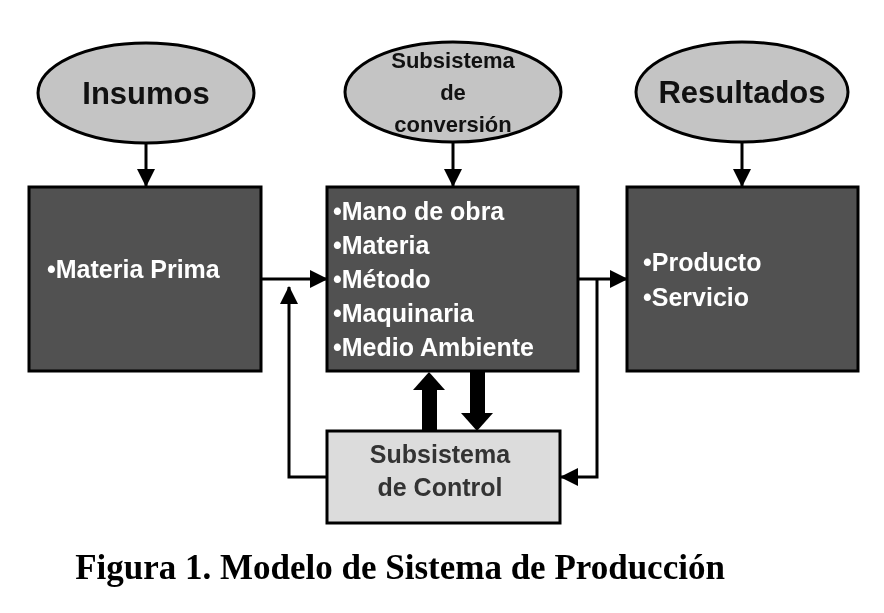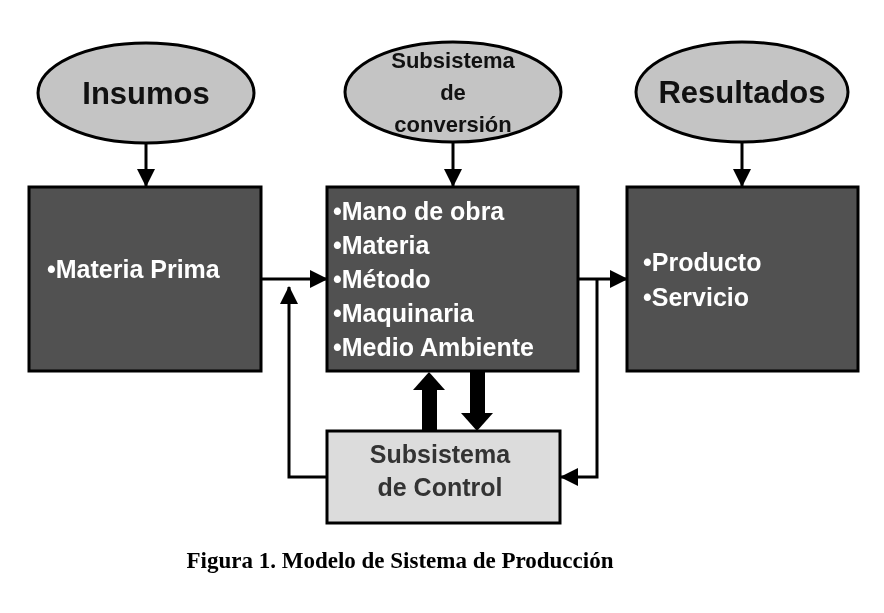--- a/index.html
+++ b/index.html
@@ -2,21 +2,21 @@
 <html><head>
 <meta charset="utf-8">
 <style>
   html, body { margin:0; padding:0; background:#ffffff; }
   body { width:884px; height:613px; position:relative; overflow:hidden; }
   #diagram { position:absolute; left:0; top:0; width:884px; height:613px; }
   .ell-text { font-family:"Liberation Sans", sans-serif; font-weight:bold; fill:#111; }
   .box-text { font-family:"Liberation Sans", sans-serif; font-weight:bold; fill:#ffffff; font-size:25px; }
   .ctrl-text { font-family:"Liberation Sans", sans-serif; font-weight:bold; fill:#333; font-size:25px; }
   #caption { position:absolute; left:0; width:800px; top:548px; text-align:center;
-    font-family:"Liberation Serif", serif; font-weight:bold; font-size:23px; color:#000; }
+    font-family:"Liberation Serif", serif; font-weight:bold; font-size:35px; color:#000; }
 </style>
 </head>
 <body>
 
 <svg id="diagram" viewBox="0 0 884 613" xmlns="http://www.w3.org/2000/svg">
   <defs>
     <marker id="arrow" markerWidth="10" markerHeight="10" refX="9" refY="5" orient="auto" markerUnits="userSpaceOnUse">
       <path d="M0,0 L10,5 L0,10 Z" fill="#000"></path>
     </marker>
     <marker id="arrow-lg" markerWidth="18" markerHeight="18" refX="17" refY="9" orient="auto" markerUnits="userSpaceOnUse">

